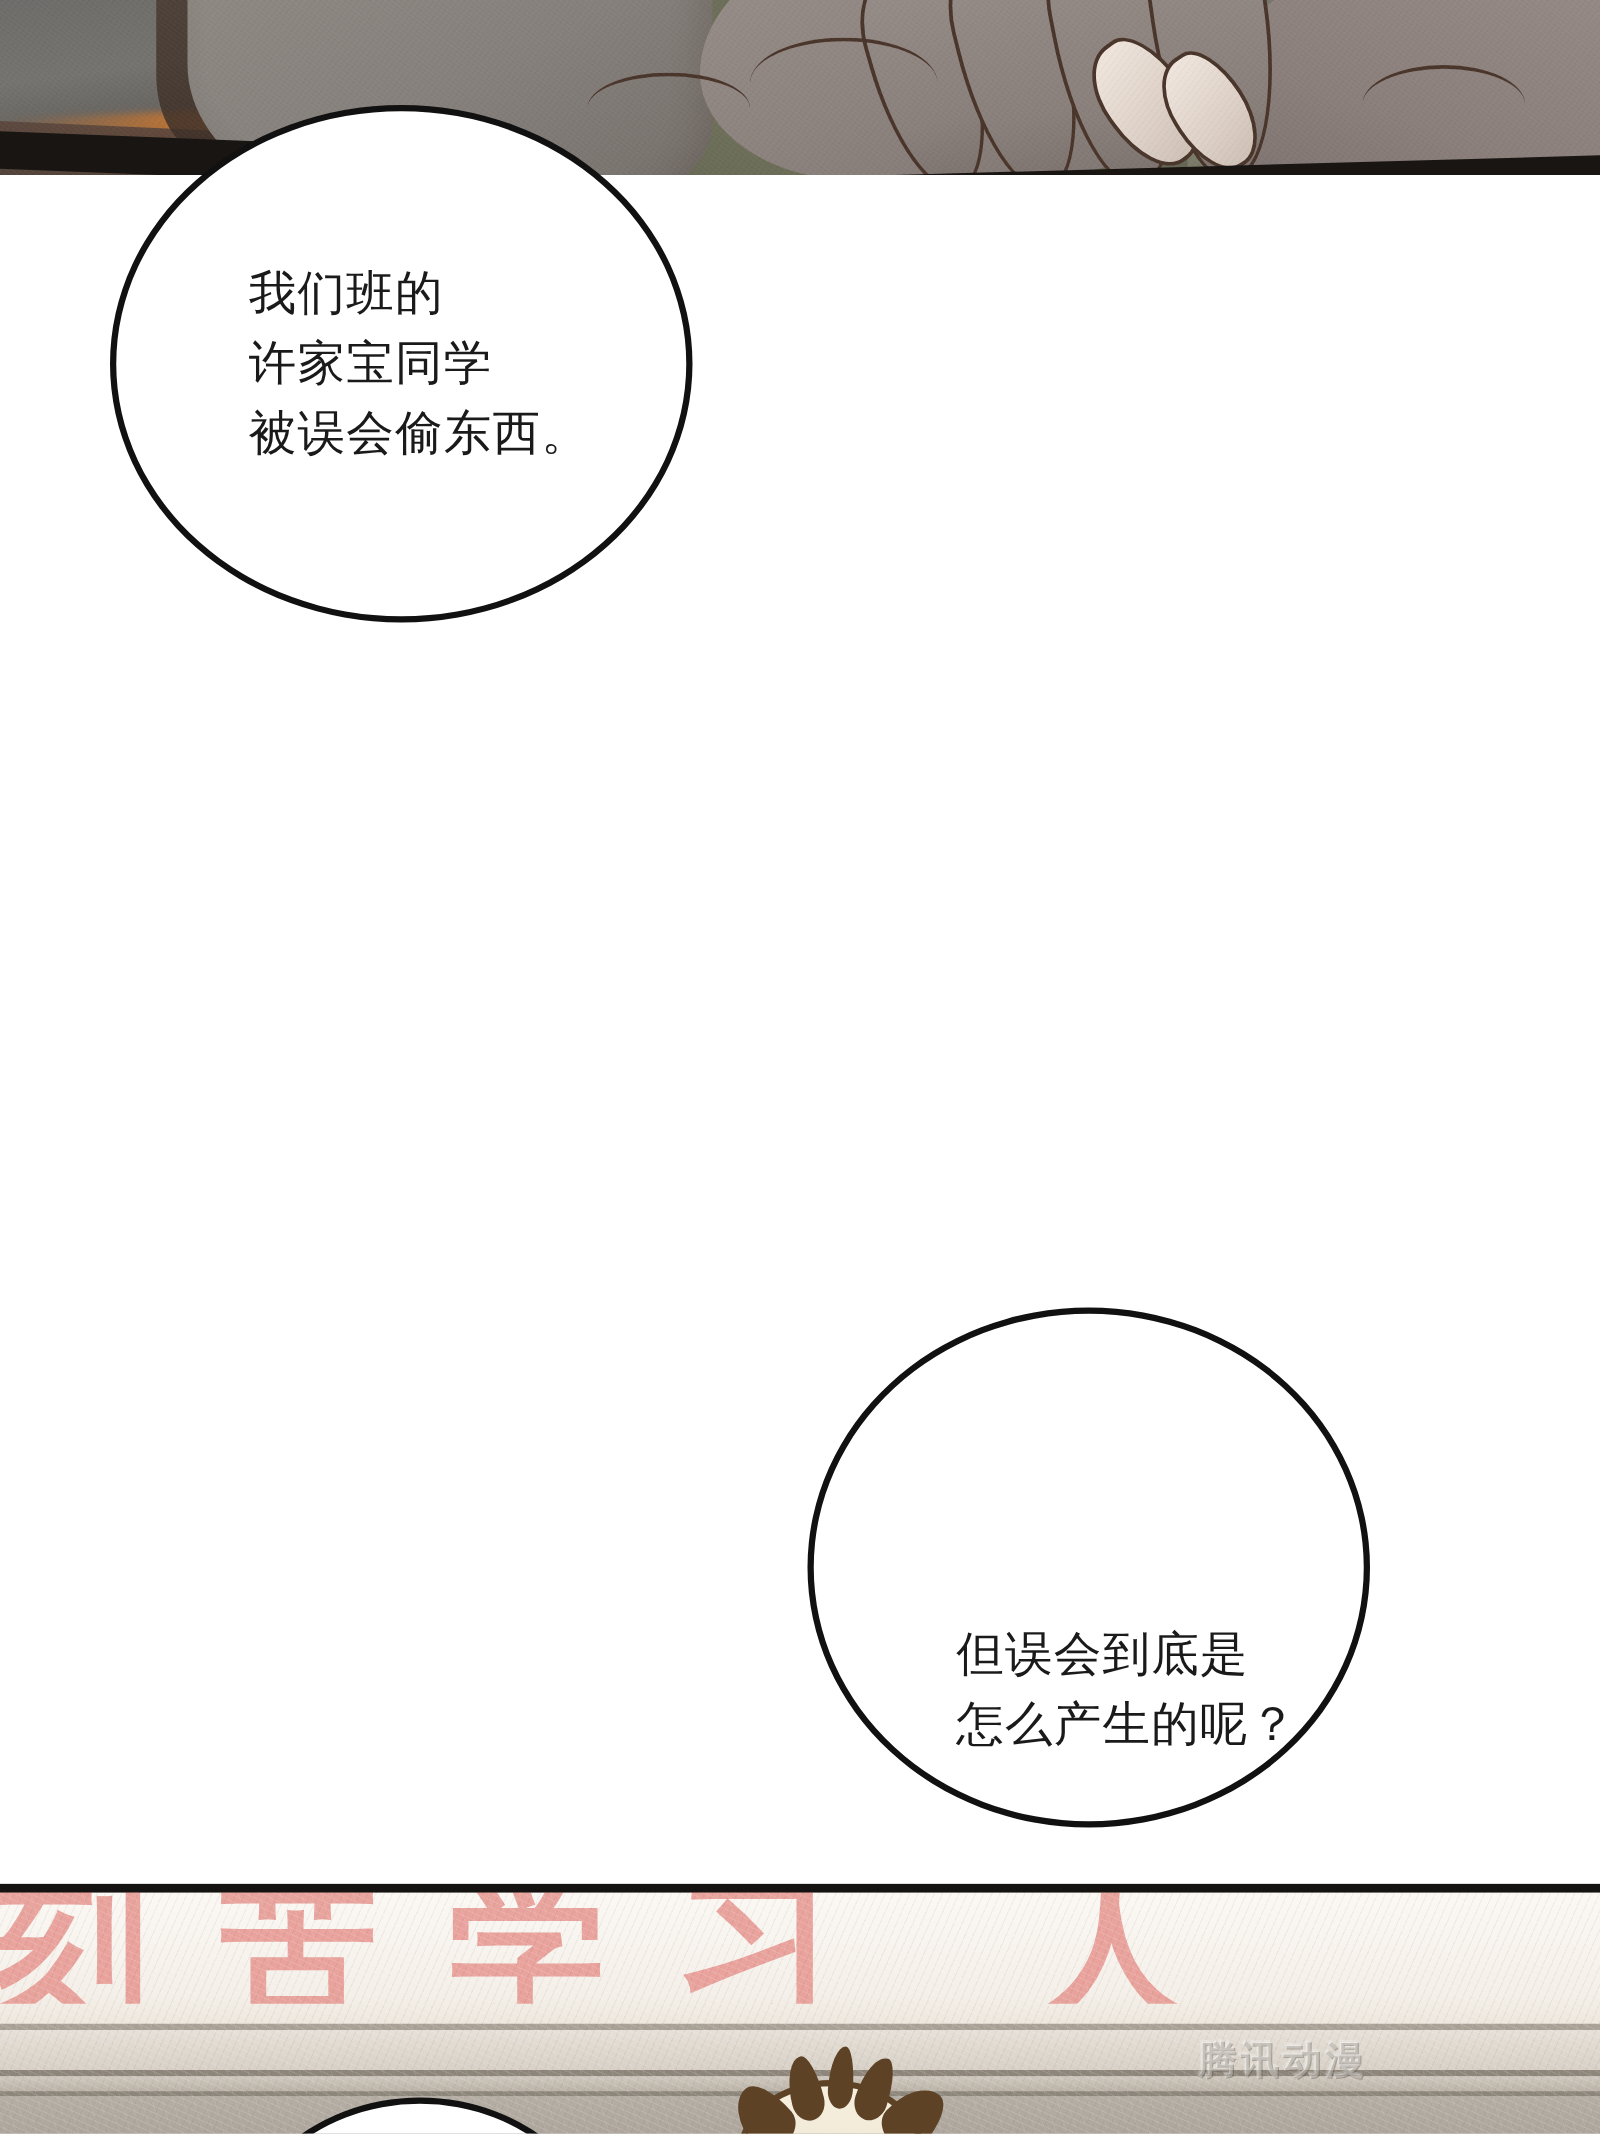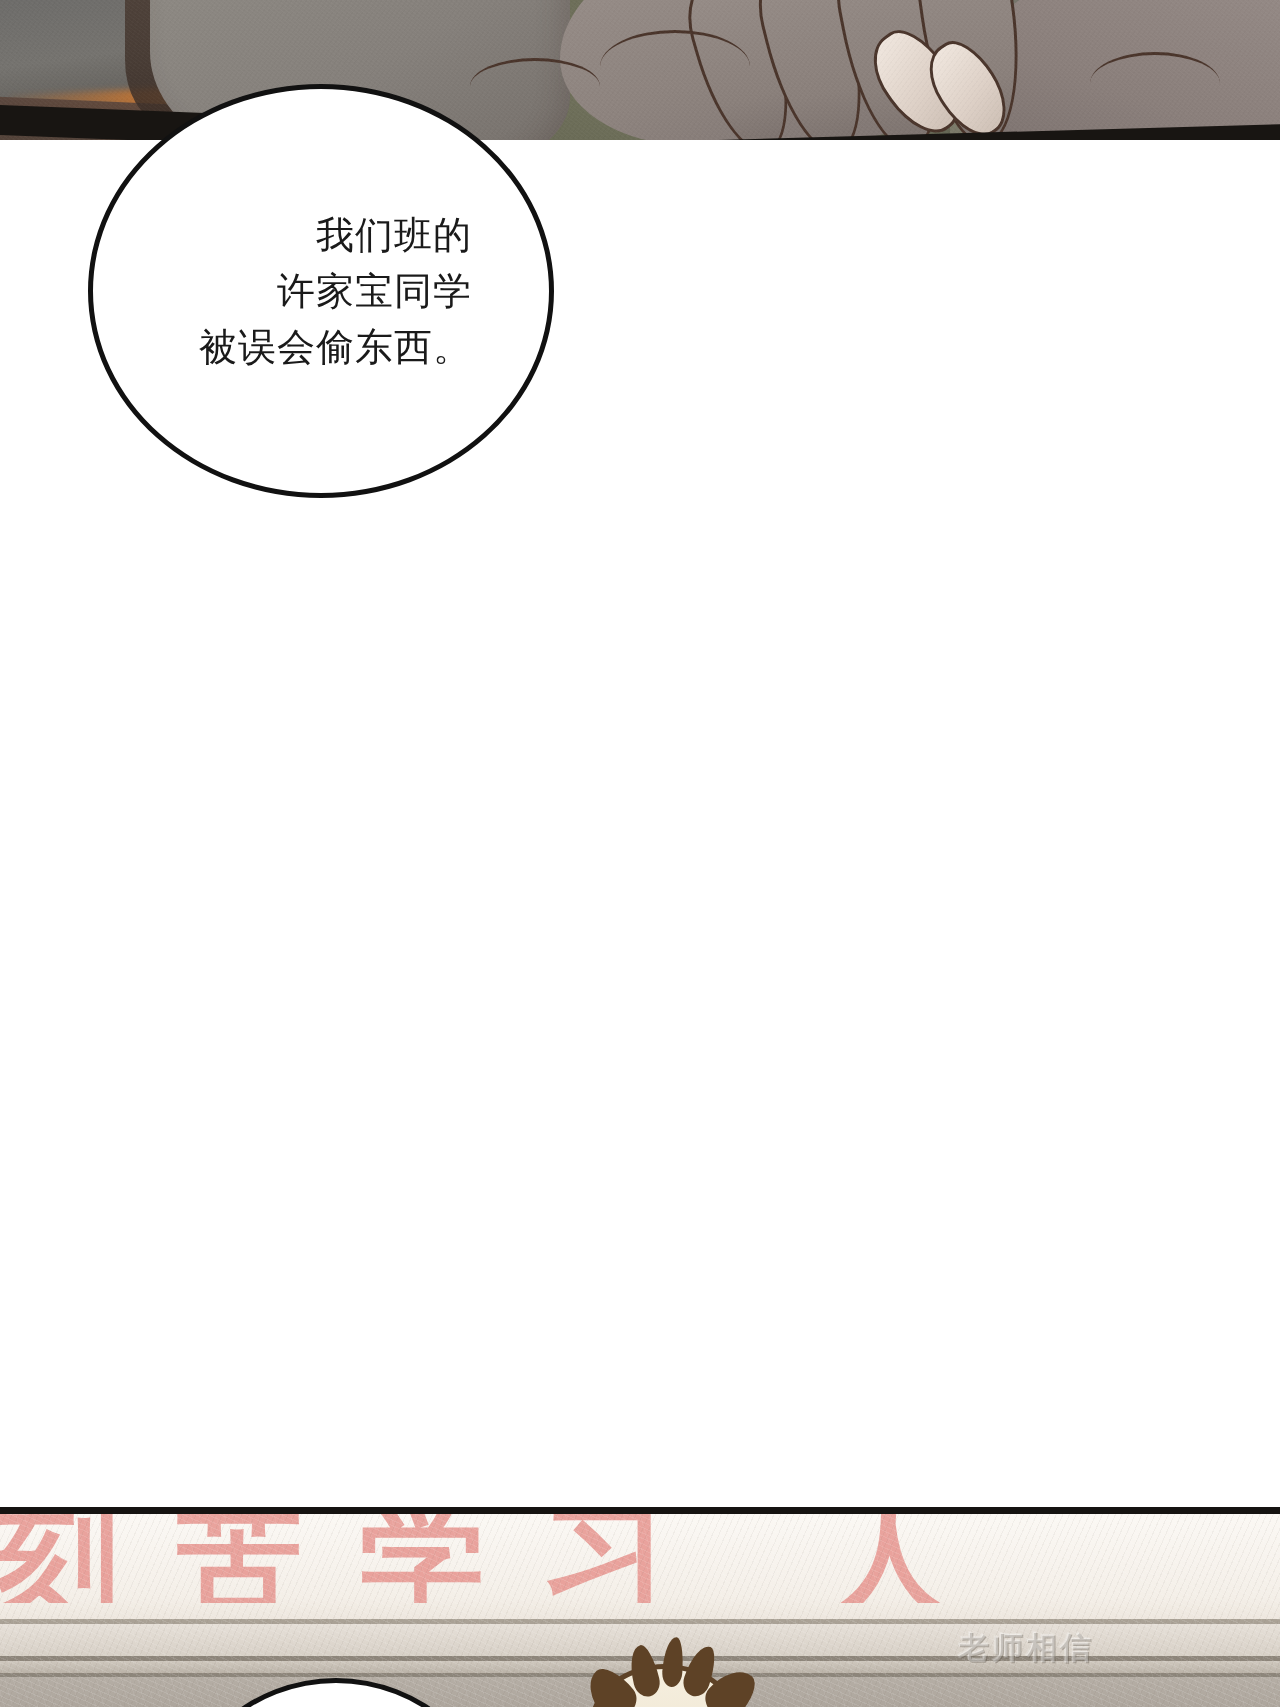--- a/index.html
+++ b/index.html
@@ -157,21 +157,21 @@
     display: flex;
     align-items: center;
     justify-content: center;
   }
   .bubble-text {
     color: #1a1a1a;
     font-size: 38px;
     line-height: 1.48;
     letter-spacing: 1px;
     white-space: pre-line;
-    text-align: right;
+    text-align: left;
     font-weight: 400;
     margin-left: 41px;
   }
   #bubble-1 { left: 88px;  top: 84px;   width: 466px; height: 414px; }
   #bubble-1 .bubble-text { transform: translate(-6px, 0); }
   #bubble-2 { left: 394px; top: 580px;  width: 476px; height: 402px; }
   #bubble-2 .bubble-text { transform: translate(4px, 54px); }
   #bubble-3 { left: 646px; top: 1046px; width: 450px; height: 416px; }
   #bubble-3 .bubble-text { transform: translate(10px, 98px); }
   #bubble-4 {
@@ -342,27 +342,31 @@
   </div>
 
   <div class="pb-head">
     <div class="hair-spike" style="left:-4px; top:-2px; width:40px; height:54px; transform:rotate(-40deg);"></div>
     <div class="hair-spike" style="left:36px; top:-24px; width:26px; height:52px; transform:rotate(-14deg);"></div>
     <div class="hair-spike" style="left:68px; top:-32px; width:20px; height:50px; transform:rotate(4deg);"></div>
     <div class="hair-spike" style="left:92px; top:-24px; width:26px; height:52px; transform:rotate(18deg);"></div>
     <div class="hair-spike" style="left:116px; top:-2px; width:40px; height:54px; transform:rotate(42deg);"></div>
   </div>
 
-  <div class="pb-watermark">老师相信</div>
+  <div class="pb-watermark">腾讯动漫</div>
 
   <div class="bubble" id="bubble-1">
     <span class="bubble-text">我们班的
 许家宝同学
 被误会偷东西。</span>
   </div>
 
 
+  <div class="bubble" id="bubble-3">
+    <span class="bubble-text">但误会到底是
+怎么产生的呢？</span>
+  </div>
 
   <div class="bubble" id="bubble-4">
     <span class="bubble-text"></span>
   </div>
 
 </div>
 
 </body></html>

